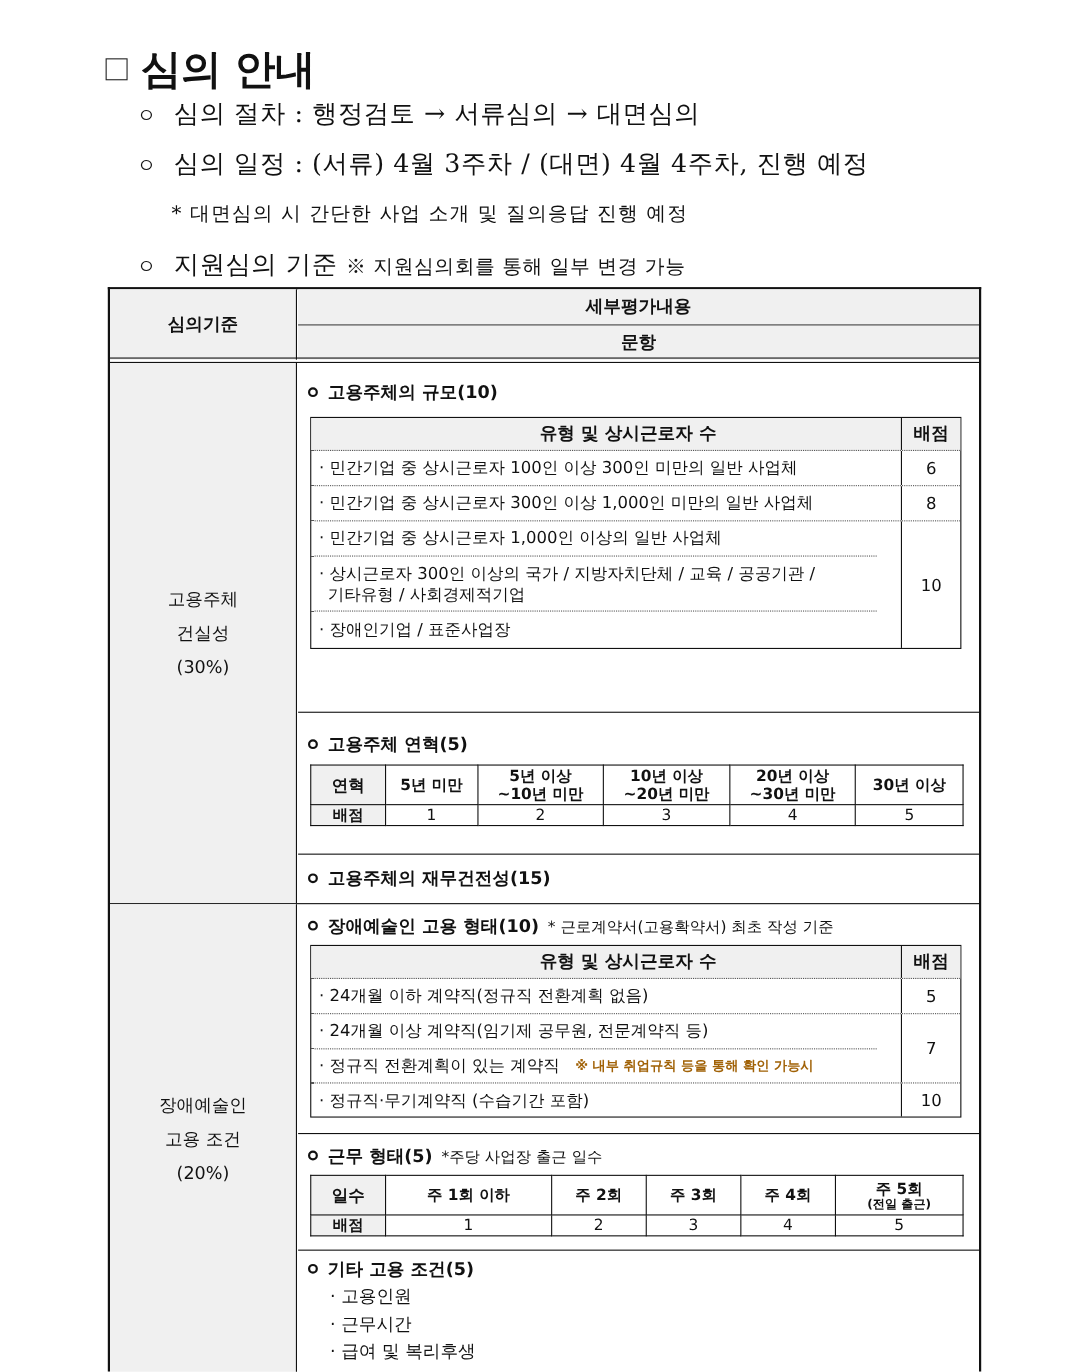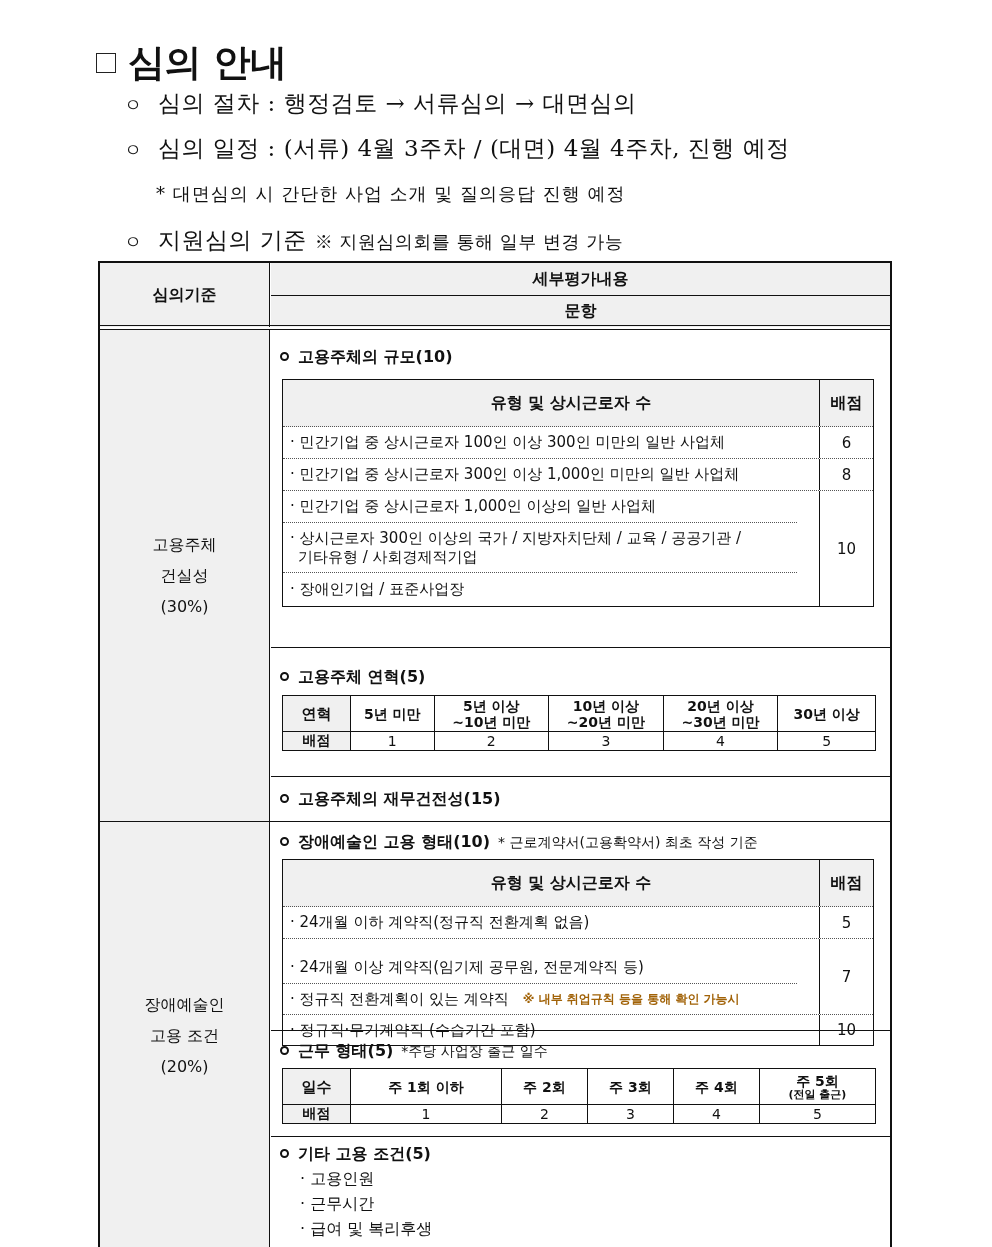--- a/index.html
+++ b/index.html
@@ -26,21 +26,21 @@
   .cat { position: absolute; left: 0; width: 170px; background: #f0f0f0; border-right: 1.5px solid #111; display: flex; flex-direction: column; align-items: center; justify-content: center; font-weight: normal; font-size: 16px; line-height: 31px; }
   .cat-sep { position: absolute; left: 0; right: 0; border-top: 1.5px solid #111; }
   .sub-sep { position: absolute; left: 171px; right: 0; border-top: 1.5px solid #111; }
 
   .sub-title { position: absolute; left: 180px; font-weight: bold; font-size: 16px; white-space: nowrap; display: flex; align-items: baseline; }
   .sub-title .o { display: inline-block; width: 9px; height: 9px; border: 2.2px solid #111; border-radius: 50%; margin-right: 9px; transform: translateY(-1px); }
   .sub-title .note { font-weight: normal; font-size: 14px; margin-left: 8px; text-align: center; }
 
   
   .itbl { position: absolute; left: 182px; width: 592px; border: 1.5px solid #111; }
-  .itbl .ihead { display: flex; background: #f0f0f0; font-weight: bold; height: 47px; border-bottom: 1px dotted #555; padding-left: 40px; }
+  .itbl .ihead { display: flex; background: #f0f0f0; font-weight: bold; height: 30px; border-bottom: 1px dotted #555; padding-left: 40px; }
   .itbl .c1 { flex: 1; padding-left: 7px; display: flex; align-items: center; font-size: 15px; }
   .itbl .c2 { width: 54px; border-left: 1.5px solid #111; display: flex; align-items: center; justify-content: center; font-size: 15px; }
   .itbl .ihead .c1 { justify-content: center; padding-left: 0; font-size: 16px; }
   .itbl .ihead .c2 { font-size: 16px; }
   .group { display: flex; border-top: 1px dotted #555; gap: 22px; }
   .group .items { flex: 1; }
   .group .items .it { display: flex; align-items: center; padding-left: 7px; font-size: 15px; border-top: 1px dotted #555; }
   .group .items .it:first-child { border-top: none; }
   .group .score { width: 54px; border-left: 1.5px solid #111; display: flex; align-items: center; justify-content: center; font-size: 15px; }
   .blue-note { color: #a16207; font-weight: bold; font-size: 12px; margin-left: 14px; }
@@ -179,21 +179,21 @@
       <div class="c2">배점</div>
     </div>
     <div class="group" style="border-top:none;">
       <div class="items">
         <div class="it" style="height:31px;">· 24개월 이하 계약직(정규직 전환계획 없음)</div>
       </div>
       <div class="score">5</div>
     </div>
     <div class="group">
       <div class="items">
-        <div class="it" style="height:31px;margin-top:13px;">· 24개월 이상 계약직(임기제 공무원, 전문계약직 등)</div>
+        <div class="it" style="height:31px;">· 24개월 이상 계약직(임기제 공무원, 전문계약직 등)</div>
         <div class="it" style="height:31px;">
           <span>· 정규직 전환계획이 있는 계약직</span>
           <span class="blue-note">※ 내부 취업규칙 등을 통해 확인 가능시</span>
         </div>
       </div>
       <div class="score">7</div>
     </div>
     <div class="group">
       <div class="items">
         <div class="it" style="height:30px;">· 정규직·무기계약직 (수습기간 포함)</div>

